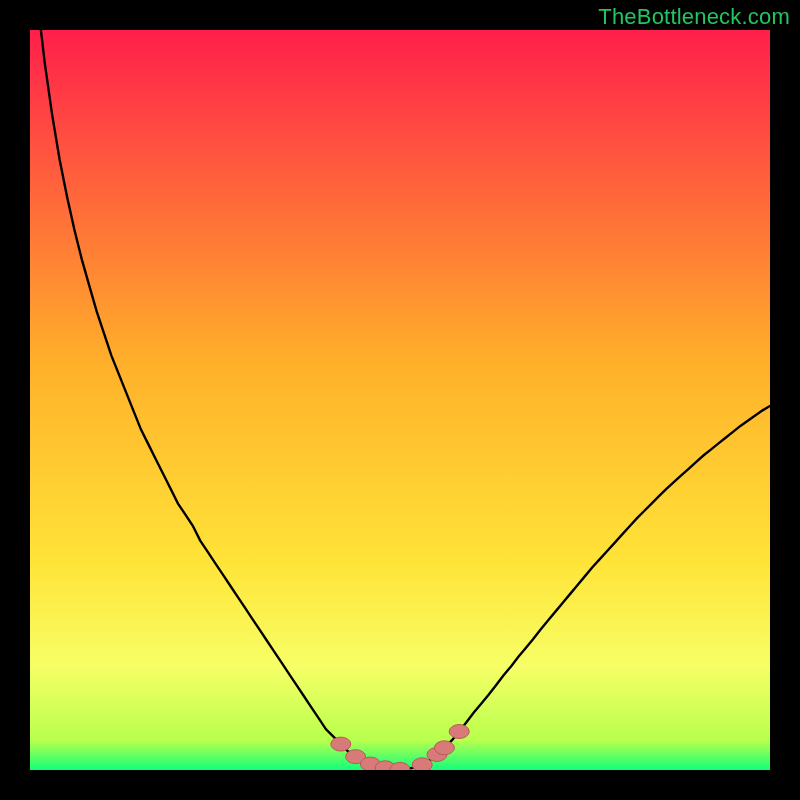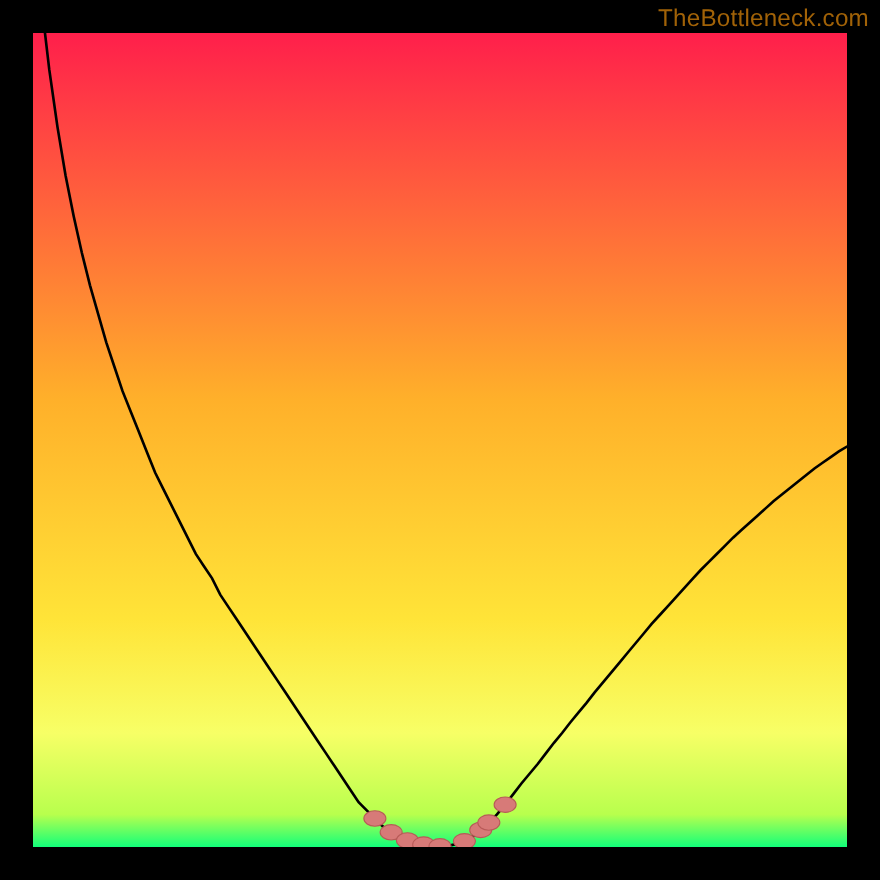--- a/index.html
+++ b/index.html
@@ -23,21 +23,21 @@
     position: absolute;
     left: 30px;
     top: 30px;
     width: 740px;
     height: 740px;
   }
   .watermark {
     position: absolute;
     top: 4px;
     right: 10px;
-    color: #a16207;
+    color: #22c55e;
     font-size: 22px;
     letter-spacing: 0.2px;
     font-weight: 400;
   }
   svg { display: block; }
 </style>
 </head>
 <body>
 
 <div class="frame">

